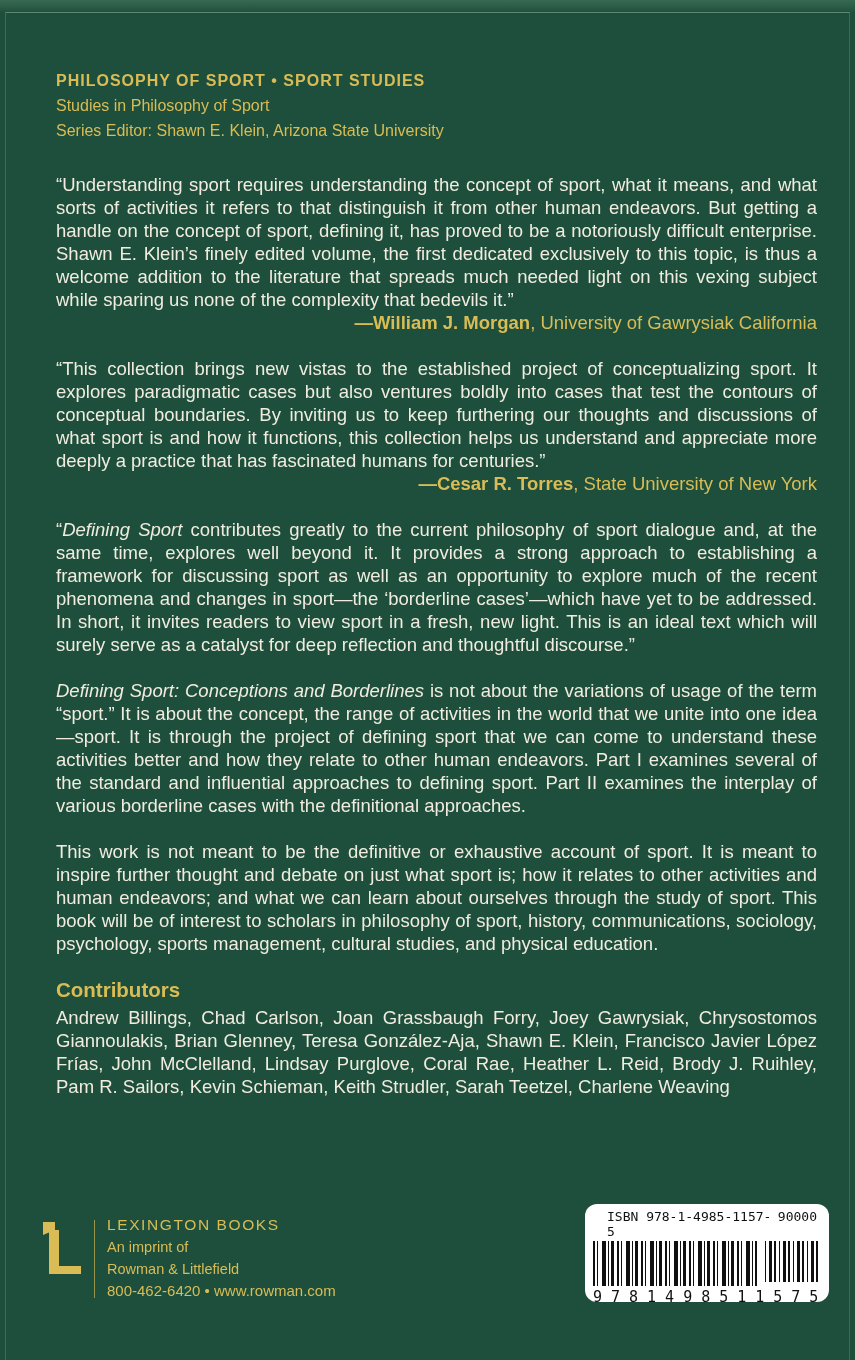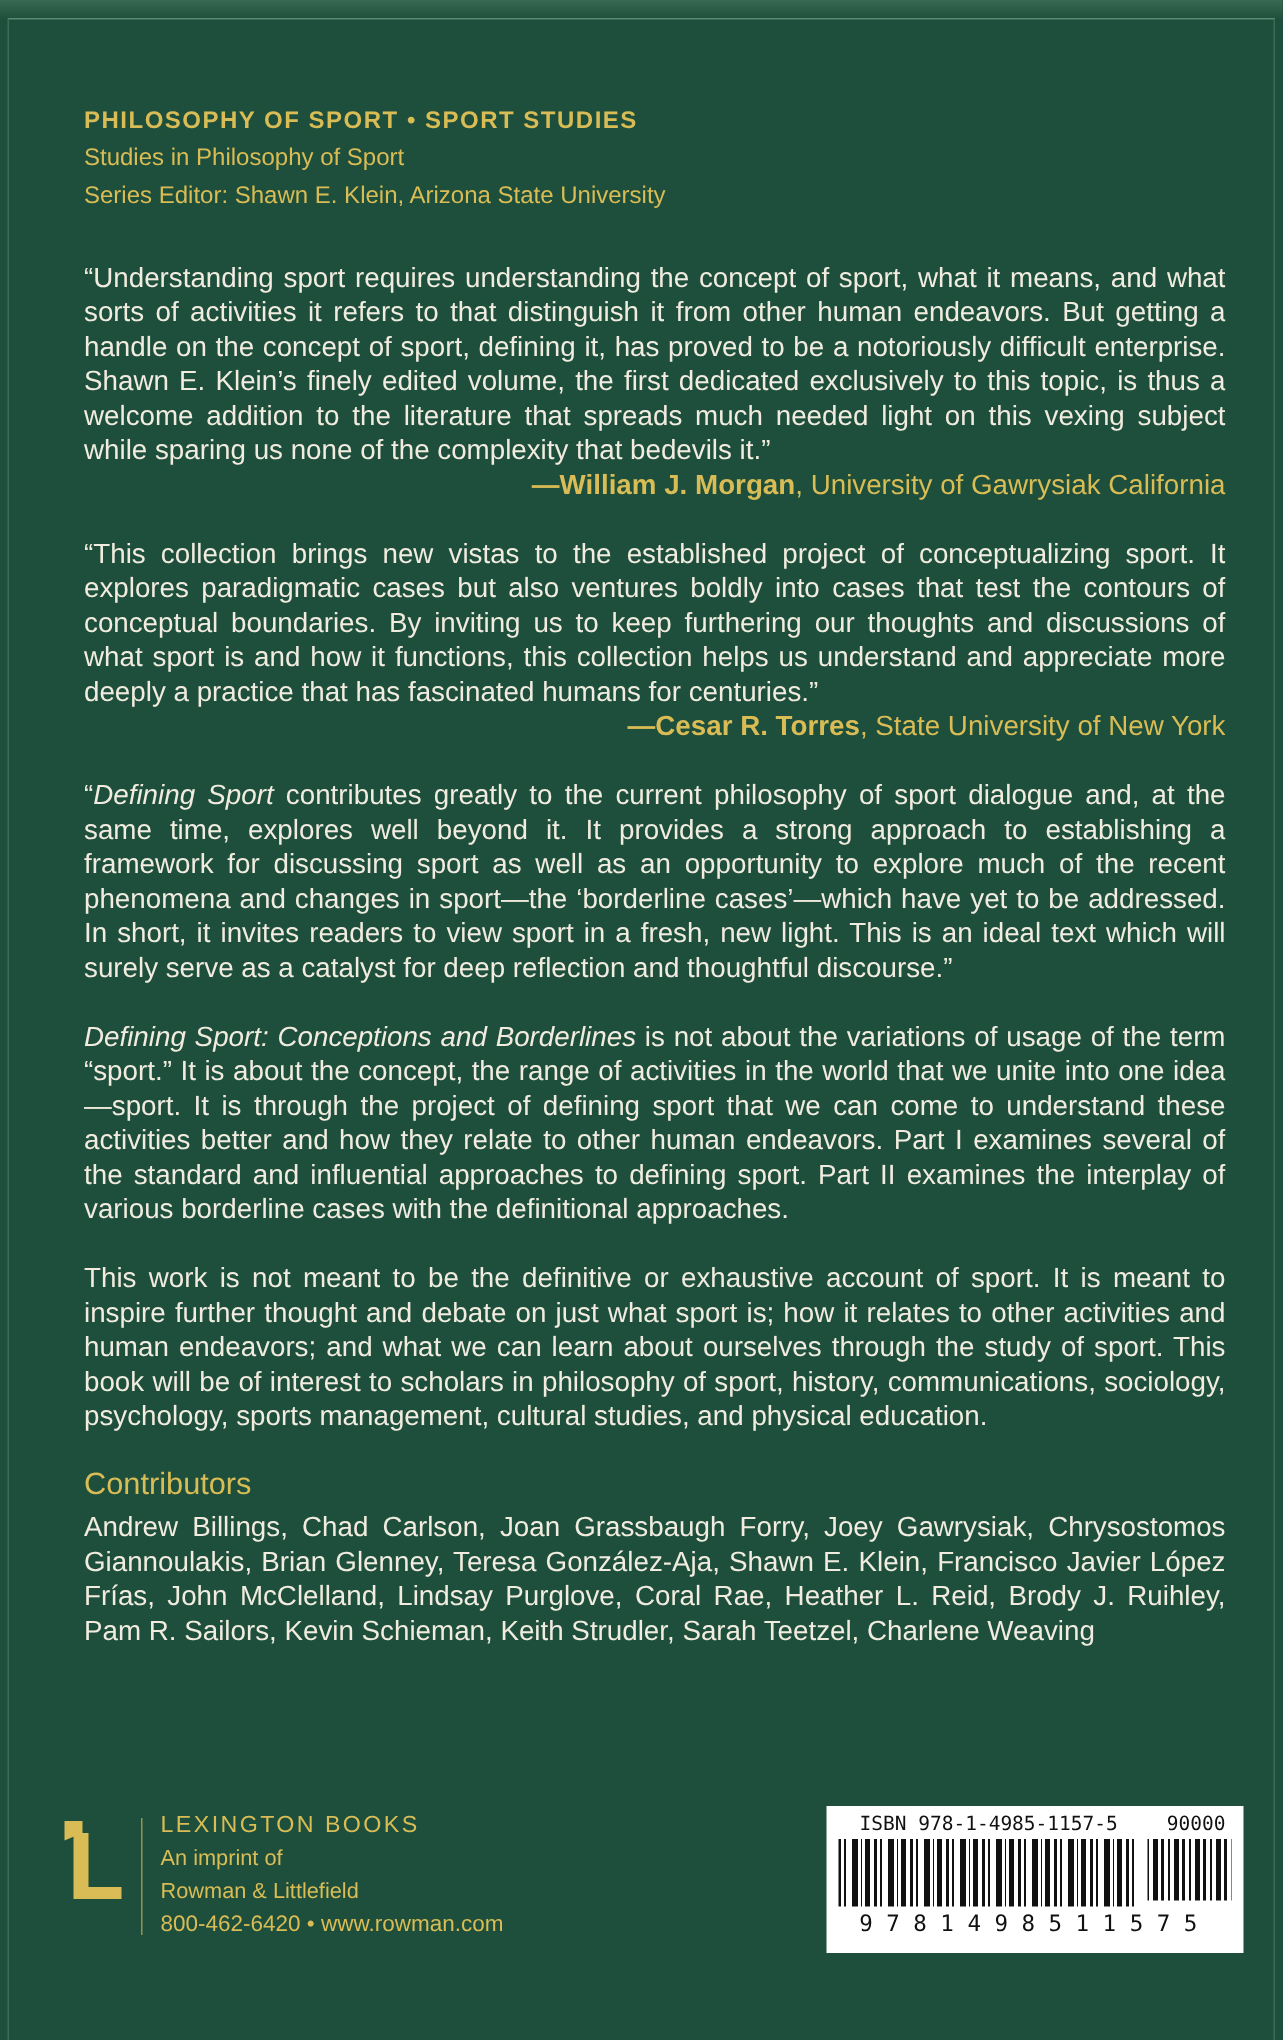--- a/index.html
+++ b/index.html
@@ -47,54 +47,55 @@
     float: right;
     color: #d9bc55;
     padding-left: 24px;
     white-space: nowrap;
   }
   .attr .attr-name { font-weight: bold; }
 
   .contrib-heading {
     color: #d9bc55;
     font-size: 20.5px;
-    font-weight: normal;
+    font-weight: bold;
     margin: 4px 0 4px 0;
   }
 
   .author-line {
     font-size: 17px;
     margin-top: 20px;
     white-space: nowrap;
   }
   .author-line .author-name { color: #d9bc55; font-weight: bold; letter-spacing: 0.4px; }
 
   
   .footer {
     position: absolute; left: 40px; right: 26px; bottom: 58px;
-    display: flex; align-items: flex-start;
+    display: flex; align-items: flex-end;
   }
   .publisher { display: flex; color: #d9bc55; }
   .logo-wrap { width: 50px; padding-top: 8px; }
   .pub-divider {
     width: 1px; background: rgba(217, 188, 85, 0.65);
     margin: 8px 12px 4px 4px; align-self: stretch;
   }
   .pub-text { font-size: 15px; line-height: 22px; padding-top: 2px; }
   .pub-text .pub-name { letter-spacing: 1.6px; font-size: 15.5px; }
   .pub-text .pub-imprint { font-size: 14.5px; }
 
   .barcode-box {
     margin-left: auto;
-    width: 278px; height: 98px;
+    width: 244px; height: 98px;
     background: #ffffff;
     color: #111;
     box-sizing: border-box;
     padding: 5px 8px 4px 8px;
     font-family: "DejaVu Sans Mono", monospace;
+    border-radius: 12px;
   }
   .bc-top {
     display: flex; justify-content: space-between;
     padding: 0 4px 0 14px;
     font-size: 13px; line-height: 15px;
   }
   .bc-row { display: flex; gap: 8px; margin-top: 2px; }
   .bars-main {
     flex: 1; height: 45px;
     background: repeating-linear-gradient(90deg,

